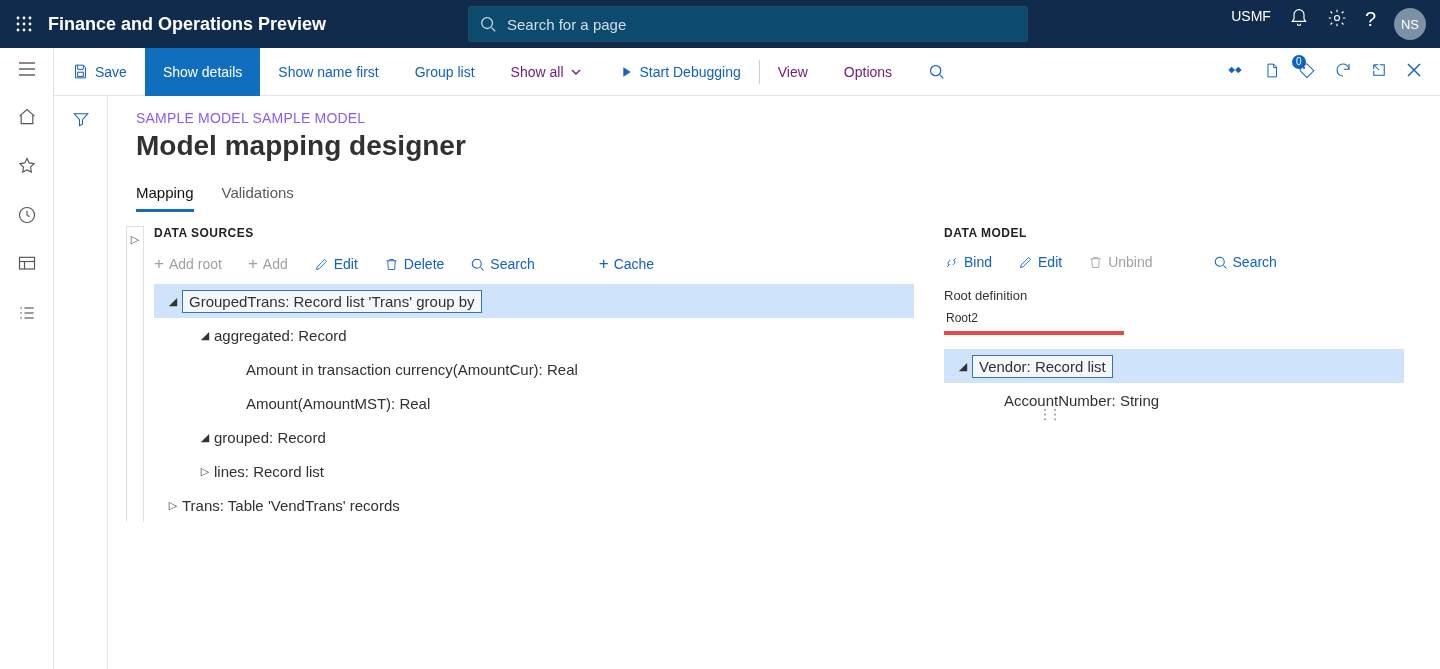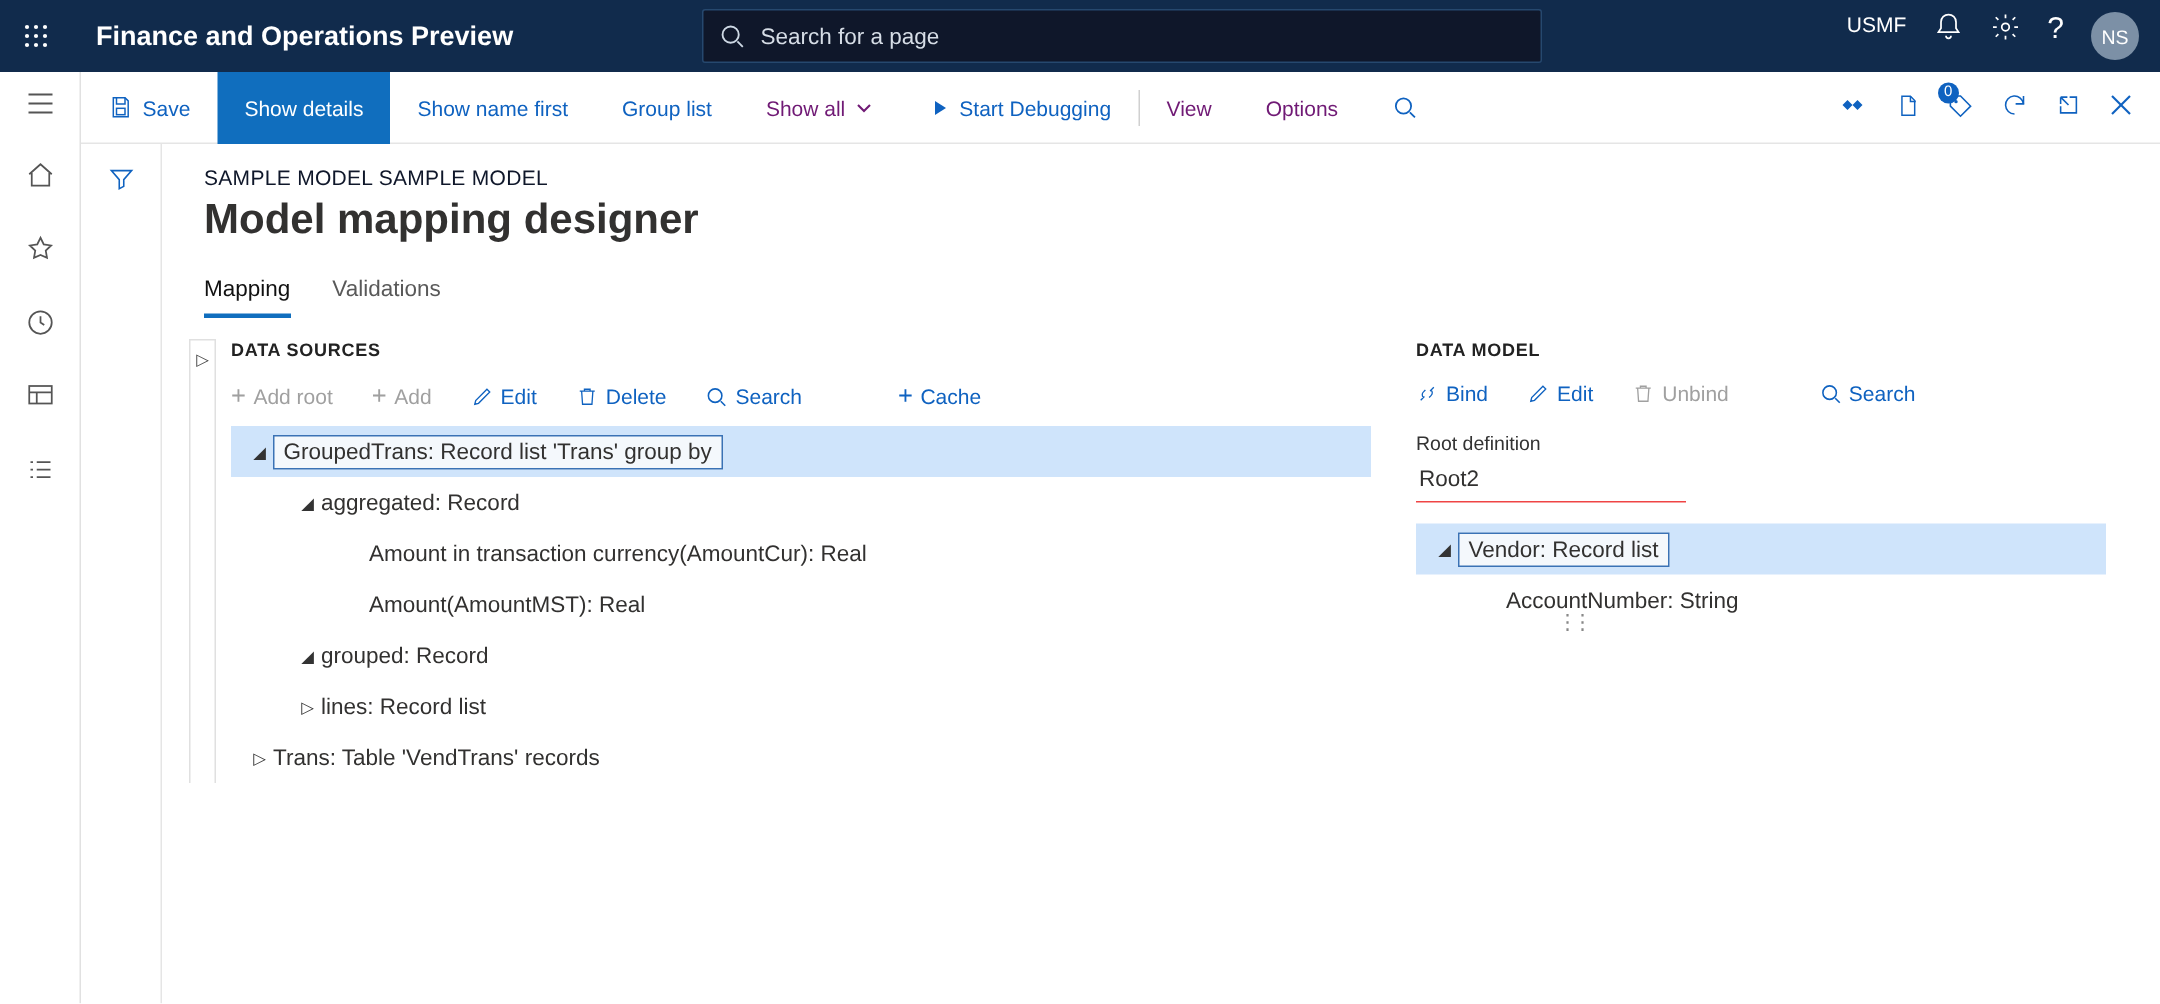--- a/index.html
+++ b/index.html
@@ -1,23 +1,23 @@
 <!DOCTYPE html>
 <html><head>
 <meta charset="utf-8">
 <style>
   * { box-sizing: border-box; margin: 0; padding: 0; }
   body { font-family: "Segoe UI", Arial, sans-serif; font-size: 14px; color: #323130; background: #fff; width: 1440px; height: 669px; overflow: hidden; }
 
   
   .topbar { height: 48px; background: #112b4c; color: #fff; display: flex; align-items: center; }
   .waffle { width: 48px; height: 48px; display: flex; align-items: center; justify-content: center; font-size: 16px; }
-  .app-title { font-size: 18px; font-weight: 600; margin-left: 16px; }
+  .app-title { font-size: 18px; font-weight: 600; margin-left: 0; }
   .search-wrap { margin-left: auto; margin-right: auto; position: absolute; left: 468px; top: 6px; }
-  .searchbox { width: 560px; height: 36px; background: #0f172a; border: 1px solid #26486e; display: flex; align-items: center; border-radius: 2px; }
+  .searchbox { width: 560px; height: 36px; background: #0c4a6e; border: 1px solid #26486e; display: flex; align-items: center; border-radius: 2px; }
   .searchbox svg { margin: 0 10px; }
   .searchbox-text { color: #d6dde6; font-size: 15px; }
   .top-right { margin-left: auto; display: flex; gap: 18px; padding-right: 14px; }
   .top-right .txt { font-size: 14px; }
   .avatar { width: 32px; height: 32px; border-radius: 50%; background: #7c90a6; display: flex; align-items: center; justify-content: center; font-size: 13px; font-weight: 400; }
 
   
   .cmdwrap { display: flex; }
   .leftnav { width: 54px; border-right: 1px solid #e1e1e1; display: flex; flex-direction: column; align-items: center; padding-top: 12px; gap: 26px; }
   .leftnav .ico { color: #555; }
@@ -30,21 +30,21 @@
   .cmd-item.active { background: #106ebe; color: #fff; }
   .cmd-item.dark { color: #701a75; }
   .cmdbar-right { margin-left: auto; display: flex; align-items: center; gap: 18px; padding-right: 18px; }
   .sep { width:1px; height: 24px; background:#d0d0d0; }
 
   
   .content { display: flex; height: calc(669px - 48px - 48px); }
   .filtercol { width: 54px; border-right: 1px solid #e5e5e5; display:flex; justify-content:center; padding-top:14px; }
   .main { flex: 1; padding: 14px 0 0 28px; position: relative; }
 
-  .breadcrumb { font-size: 14px; color: #0f172a; letter-spacing: .2px; }
+  .breadcrumb { font-size: 14px; color: #8b5cf6; letter-spacing: .2px; }
   .page-title { font-size: 28px; font-weight: 600; margin-top: 4px; }
 
   .tabs { margin-top: 22px; display: flex; gap: 28px; font-size: 15px; }
   .tab { padding-bottom: 8px; cursor:pointer; color:#595959; }
   .tab.active { color: #111; border-bottom: 3px solid #106ebe; font-weight:400; }
 
   .panes { display: flex; margin-top: 14px; }
   .collapsed-handle { width: 18px; border: 1px solid #e0e0e0; border-bottom: none; background: #fff; display:flex; justify-content:center; padding-top:6px; font-size:11px; color:#444; margin-left:-10px; margin-right:10px;}
   
   .left-pane { width: 760px; }
@@ -64,21 +64,21 @@
   .tree-row .chev { width:18px; display:inline-flex; justify-content:center; font-size:11px; color:#333; }
   .tree-label-box { padding: 2px 6px; }
   .tree-label-box.boxed { border:1px solid #3a72b5; background:#f4f8fc; }
   .ind1 { padding-left: 10px; }
   .ind2 { padding-left: 42px; }
   .ind3 { padding-left: 74px; }
   
   .drag-handle { position:absolute; left:930px; top: 310px; color:#888; font-size:14px; letter-spacing:-4px; }
 
   .root-label { font-size:13px; color:#333; margin-top:16px; }
-  .root-value { font-size:15px; padding: 6px 0 6px 2px; border-bottom:1px solid #ef4444; width: 180px; margin-top:2px; margin-bottom:14px;}
+  .root-value { font-size:12px; padding: 6px 0 6px 2px; border-bottom:4px solid #ef4444; width: 180px; margin-top:2px; margin-bottom:14px;}
 
   svg.stroke { stroke: currentColor; fill:none; stroke-width:1.4; }
   
   .badge { position:absolute; top:-6px; left:-6px; background:#0f62c0; color:#fff; border-radius:8px; font-size:10px; padding:0 4px; line-height:14px;}
   .badge-wrap { position:relative; }
 </style>
 </head>
 <body>
 
 <div class="topbar">

